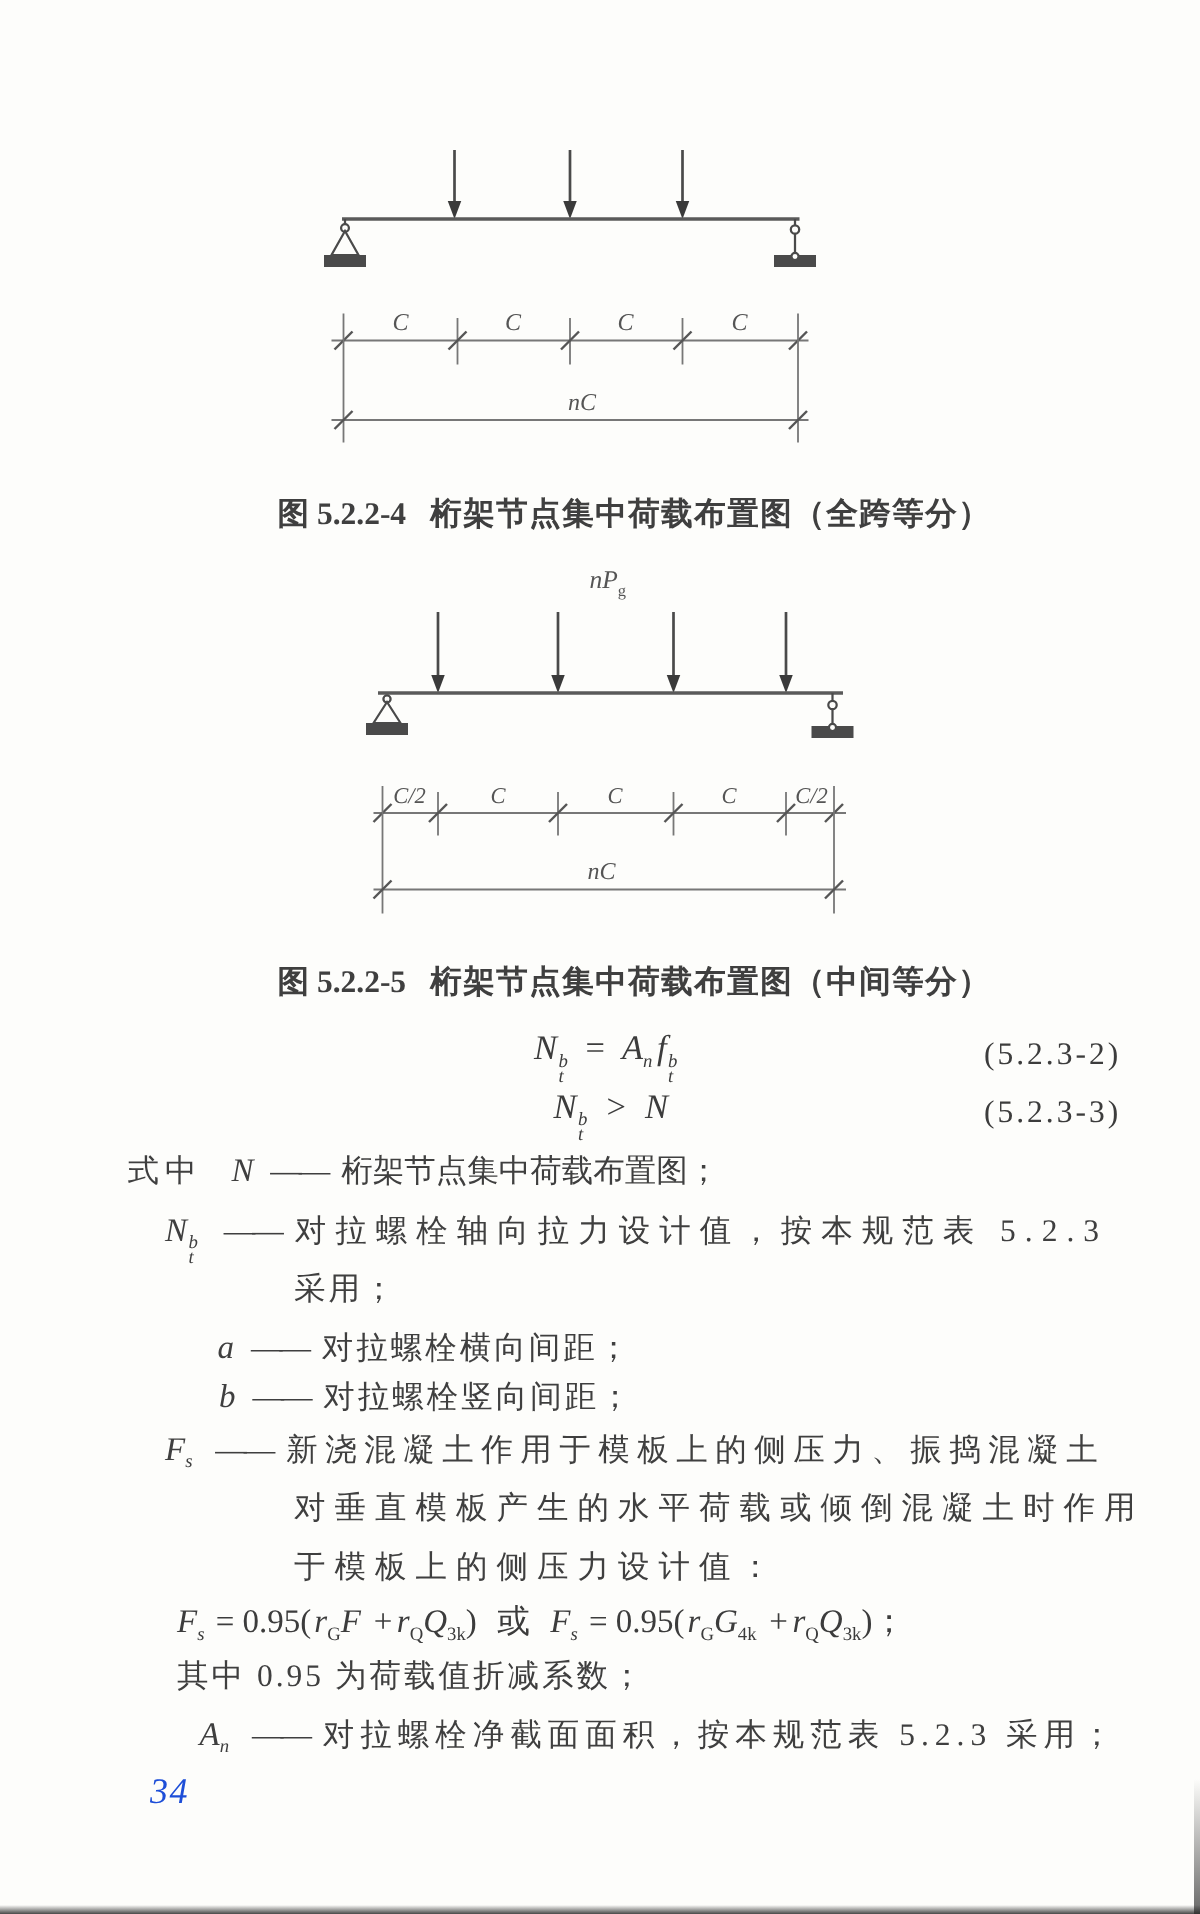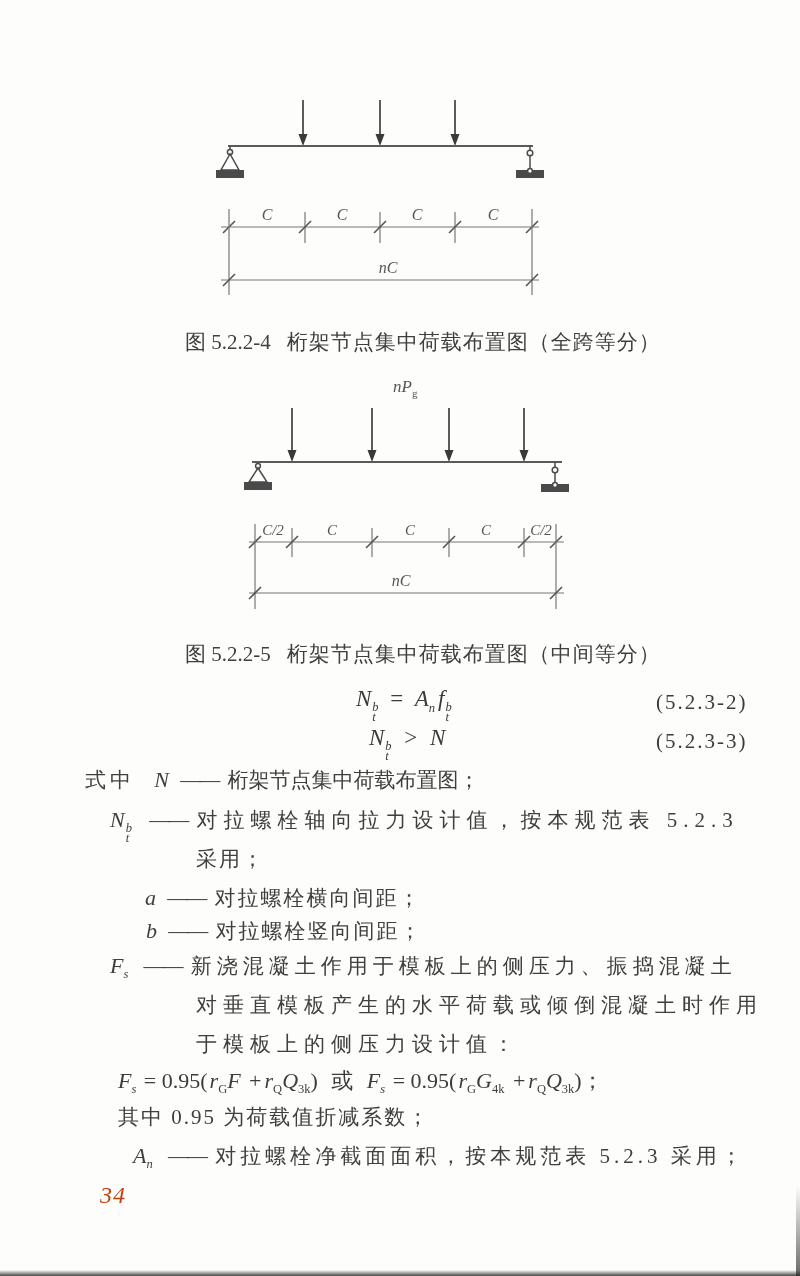--- a/index.html
+++ b/index.html
@@ -6,39 +6,39 @@
   html,body { background:#e8e8e8; }
   .page {
     position:relative; width:800px; height:1276px;
     background:#fdfdfb; overflow:hidden;
     font-family:"Liberation Serif","DejaVu Serif",serif;
     color:#414141;
   }
   .abs { position:absolute; }
   svg text { font-family:"Liberation Serif","DejaVu Serif",serif; }
   .fig-caption {
-    position:absolute; font-size:21px; color:#3f3f3f; white-space:nowrap;
+    position:absolute; font-size:21px; color:#3f3f3f; white-space:nowrap;font-weight:bold;
   }
   .fig-caption .cap-title { margin-left:16px; letter-spacing:1px; }
   .eq-row { position:absolute; font-size:23px; font-style:italic; color:#3c3c3c; white-space:nowrap; }
   .eq-num { position:absolute; font-size:21px; font-style:normal; letter-spacing:2px; color:#3c3c3c;text-align:right; }
   .ss { display:inline-flex; flex-direction:column; align-items:flex-start;
         font-size:12.5px; line-height:10px; vertical-align:-5px; margin-left:1px; }
   .it { font-style:italic; }
   .up { font-style:normal; }
   sub { font-size:12.5px; }
   .def-line { position:absolute; font-size:21px; color:#3f3f3f; white-space:nowrap; }
   .def-dash { margin:0 4px 0 6px; letter-spacing:-2px; }
   .ls2 { letter-spacing:2px;text-align:right; } .ls4 { letter-spacing:4px; }
   .ls5 { letter-spacing:5px; } .ls6 { letter-spacing:6px; }
   .sym { font-style:italic; font-size:22px; }
   .formula-line { position:absolute; font-size:22px; color:#3c3c3c; white-space:nowrap; }
   .formula-line .cjk { font-style:normal; margin:0 8px; }
   .page-number { position:absolute; left:100px; top:1182px; font-size:24px;
-                 font-style:italic; color:#c2410c; letter-spacing:1px; }
+                 font-style:italic; color:#1d4ed8; letter-spacing:1px; }
   .scan-edge-bottom { position:absolute; left:0; right:0; bottom:0; height:6px;
     background:linear-gradient(to bottom, rgba(60,60,60,0), rgba(40,40,40,0.85)); }
   .scan-edge-right { position:absolute; right:0; bottom:0; width:4px; height:90px;
     background:linear-gradient(to bottom, rgba(60,60,60,0), rgba(40,40,40,0.7)); }
 </style>
 </head>
 <body>
 
 <div class="page">
 

